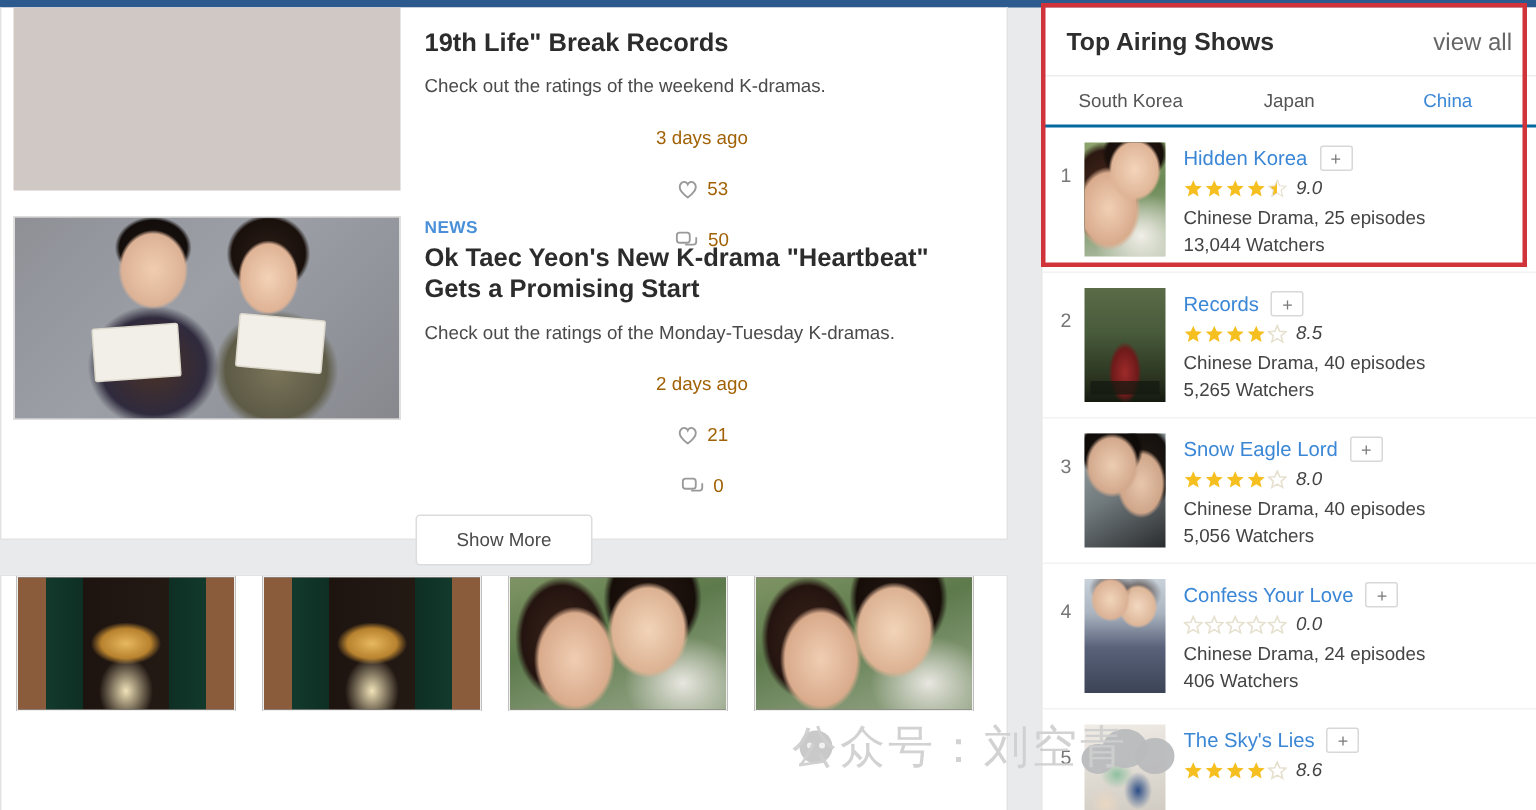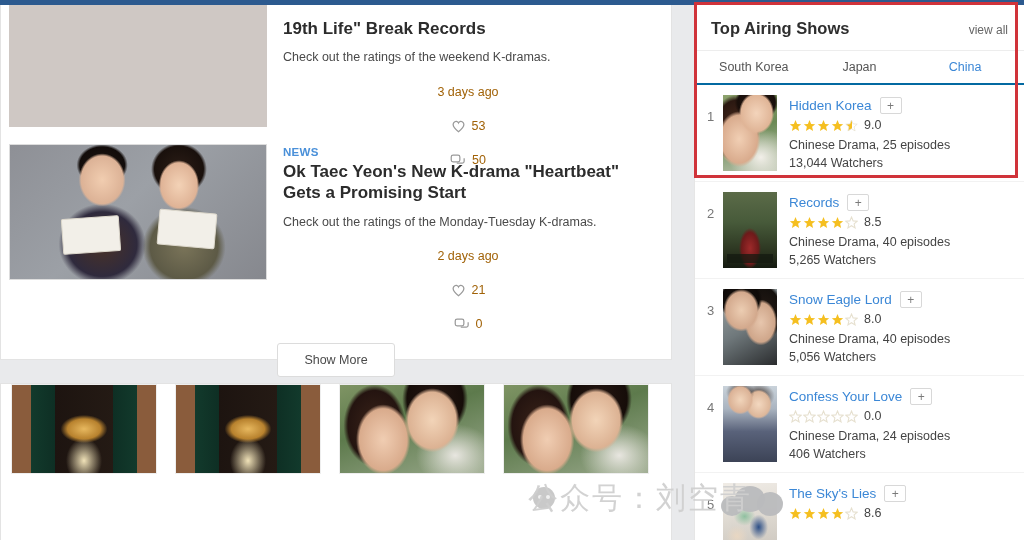--- a/index.html
+++ b/index.html
@@ -138,21 +138,21 @@
     position: absolute; left: 694px; top: 5px; width: 330px; height: 535px;
     background: #ffffff;
     border-left: 1px solid #e6e6e6;
   }
   .sb-header {
     display: flex; align-items: baseline; justify-content: space-between;
     padding: 14px 16px 12px 16px;
     border-bottom: 1px solid #ededed;
   }
   .sb-title { font-size: 16.5px; font-weight: bold; color: #2e2e2e; }
-  .sb-viewall { font-size: 12px; color: #666; cursor: pointer; }
+  .sb-viewall { font-size: 16px; color: #666; cursor: pointer; }
 
   .sb-tabs {
     display: flex; align-items: center;
     border-bottom: 2px solid #0369a1;
     padding: 0 6px;
     height: 34px;
     justify-content: flex-end;
   }
   .sb-tab {
     flex: 1; text-align: center; font-size: 12.5px;
@@ -212,21 +212,21 @@
   .sb-name {
     font-size: 13.5px; color: #3b87d6; font-weight: normal;
     cursor: pointer; white-space: nowrap;
   }
   .sb-add {
     display: inline-flex; align-items: center; justify-content: center;
     width: 22px; height: 17px; font-size: 12px; color: #7a7a7a;
     border: 1px solid #d8d8d8; border-radius: 2px; background: #fff;
     cursor: pointer; line-height: 1;
   }
-  .sb-rating { display: flex; align-items: center; gap: 6px; margin-top: 4px; }
+  .sb-rating { display: flex; align-items: center; gap: 6px; margin-top: 4px; font-style: italic; }
   .stars { display: flex; gap: 1px; }
   .star { width: 13px; height: 13px; display: block; }
   .sb-score { font-size: 12.5px; color: #444; }
   .sb-sub { font-size: 12.5px; color: #444; margin-top: 4px; line-height: 1.45; }
   .sb-watch { font-size: 12.5px; color: #444; margin-top: 2px; }
 
   
   .redbox {
     position: absolute; left: 694px; top: 2px; width: 324px; height: 176px;
     border: 3px solid #d0333a; pointer-events: none; z-index: 40;

